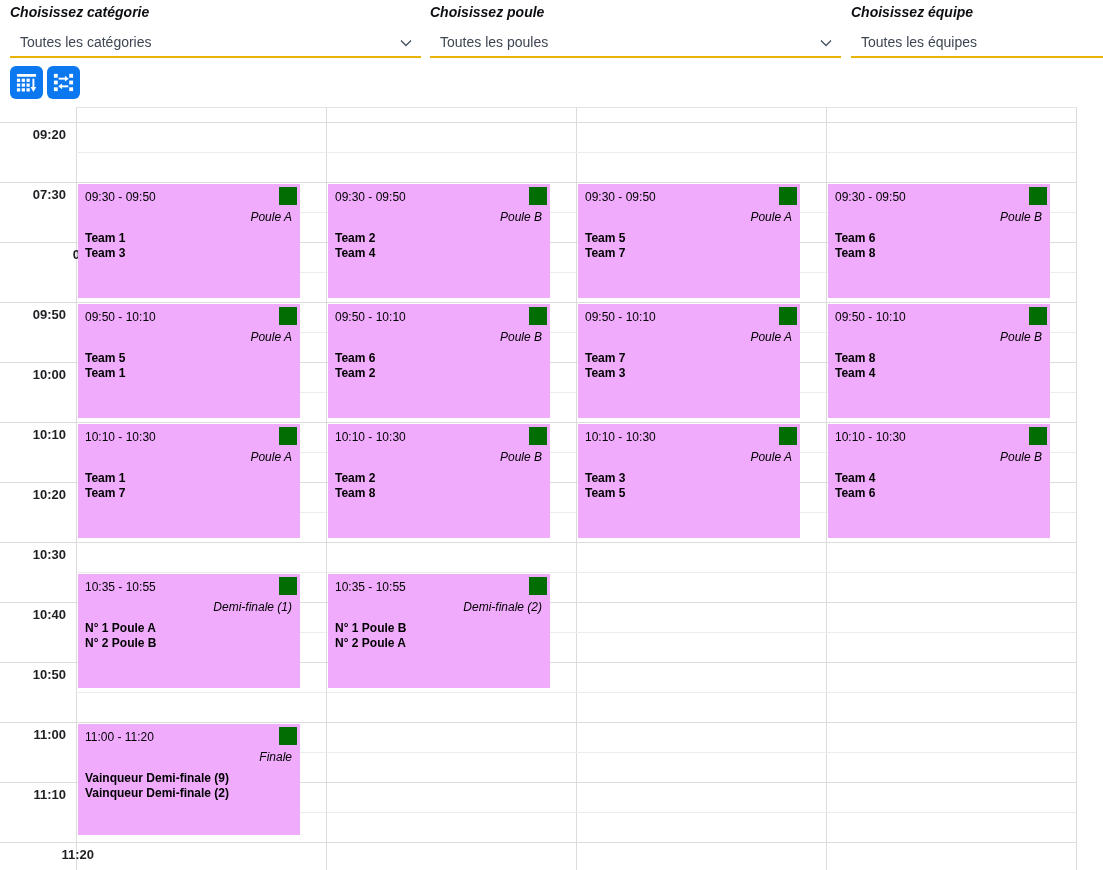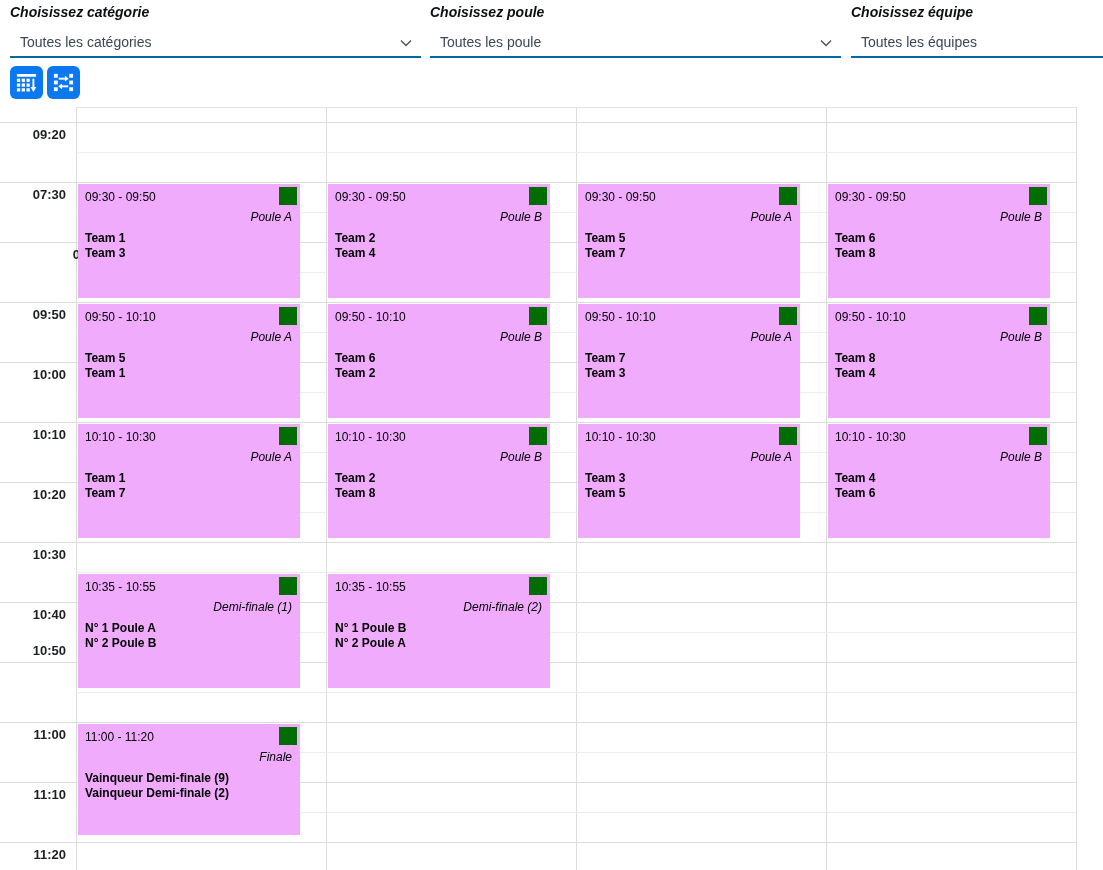--- a/index.html
+++ b/index.html
@@ -4,21 +4,21 @@
 <style>
   * { margin:0; padding:0; box-sizing:border-box; }
   html,body { width:1103px; height:870px; overflow:hidden; background:#fff;
               font-family:"Liberation Sans", sans-serif; }
   body { position:relative; }
 
   
   .filter-group { position:absolute; top:4px; width:411px; height:52px; }
   .filter-label { font-size:14px; font-weight:bold; color:#0c0e12;font-style:italic; }
   .filter-select { position:absolute; left:0; right:0; top:24px; height:30px;
-                   border-bottom:2px solid #0369a1; cursor:pointer; }
+                   border-bottom:2px solid #eab308; cursor:pointer; }
   .filter-value { position:absolute; left:10px; top:6px; font-size:14px; color:#3d4652; }
   .chevron { position:absolute; right:8px; top:8px; width:14px; height:14px; }
   .chevron svg { display:block; }
 
   
   .tool-btn { position:absolute; top:66px; width:33px; height:33px; border:none;
               background:#0b78f0; border-radius:6px; cursor:pointer;
               display:flex; align-items:center; justify-content:center; padding:0; }
   .tool-btn svg { display:block; }
 
@@ -51,21 +51,21 @@
       <svg width="14" height="14" viewBox="0 0 14 14">
           <polyline points="2,4.5 7,9.5 12,4.5" fill="none" stroke="#4a5560" stroke-width="1.4"></polyline>
         </svg>
     </span>
   </div>
 </div>
 
 <div class="filter-group" style="left:430px">
   <div class="filter-label">Choisissez poule</div>
   <div class="filter-select">
-    <span class="filter-value">Toutes les poule</span>
+    <span class="filter-value">Toutes les poules</span>
     <span class="chevron">
       <svg width="14" height="14" viewBox="0 0 14 14">
           <polyline points="2,4.5 7,9.5 12,4.5" fill="none" stroke="#4a5560" stroke-width="1.4"></polyline>
         </svg>
     </span>
   </div>
 </div>
 
 <div class="filter-group" style="left:851px">
   <div class="filter-label">Choisissez équipe</div>
@@ -138,30 +138,30 @@
     <div class="hline-major" style="top: 375px;"></div>
     <div class="time-label" style="top: 380px;">10:20</div>
     <div class="hline-minor" style="top: 405px;"></div>
     <div class="hline-major" style="top: 435px;"></div>
     <div class="time-label" style="top: 440px;">10:30</div>
     <div class="hline-minor" style="top: 465px;"></div>
     <div class="hline-major" style="top: 495px;"></div>
     <div class="time-label" style="top: 500px;">10:40</div>
     <div class="hline-minor" style="top: 525px;"></div>
     <div class="hline-major" style="top: 555px;"></div>
-    <div class="time-label" style="top: 536px;">10:50</div>
+    <div class="time-label" style="top: 560px;">10:50</div>
     <div class="hline-minor" style="top: 585px;"></div>
     <div class="hline-major" style="top: 615px;"></div>
     <div class="time-label" style="top: 620px;">11:00</div>
     <div class="hline-minor" style="top: 645px;"></div>
     <div class="hline-major" style="top: 675px;"></div>
     <div class="time-label" style="top: 680px;">11:10</div>
     <div class="hline-minor" style="top: 705px;"></div>
     <div class="hline-major" style="top: 735px;"></div>
-    <div class="time-label" style="top: 740px;">11:20</div>
+    <div class="time-label" style="top: 740px; margin-left: 28px;">11:20</div>
     <div class="event-card" style="left: 78px; top: 77px; height: 114px;">
       <div class="event-time">09:30 - 09:50</div>
       <div class="event-marker"></div>
       <div class="event-tag">Poule A</div>
       <div class="event-teams">
         <div>Team 1</div>
         <div>Team 3</div>
       </div>
     </div>
     <div class="event-card" style="left: 328px; top: 77px; height: 114px;">

